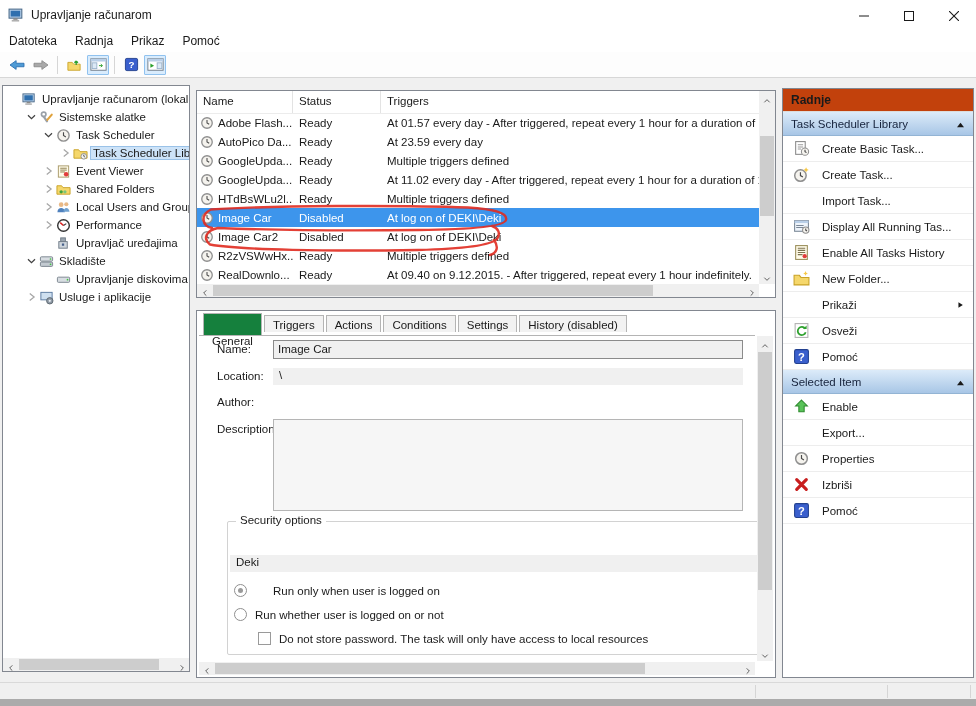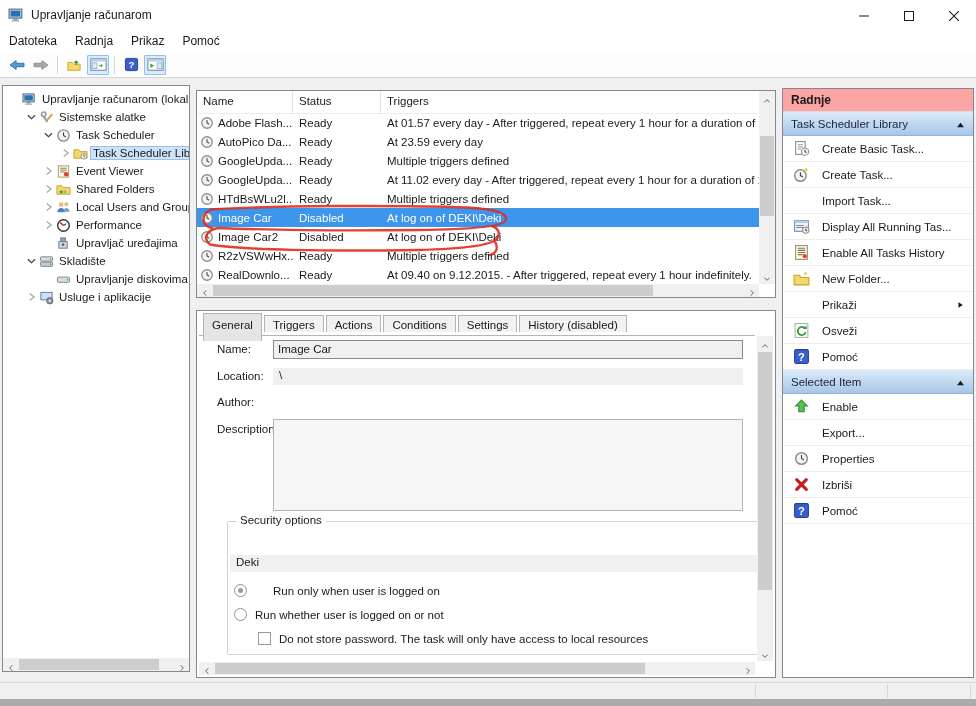--- a/index.html
+++ b/index.html
@@ -54,36 +54,36 @@
   .sb-btn{position:absolute;display:flex;align-items:center;justify-content:center;background:#f0f0f0;}
   .sb-v .sb-btn{width:16px;height:15px;left:0;}
   .sb-h .sb-btn{height:13px;width:15px;top:0;}
   .sb-thumb{position:absolute;background:#cdcdcd;}
   .sb-v .sb-thumb{left:1px;width:14px;}
   .sb-h .sb-thumb{top:1px;height:11px;}
 
   
   .tabstrip{position:absolute;left:2px;top:4px;right:20px;height:21px;display:flex;padding-left:4px;border-bottom:1px solid #b4b4b4;box-sizing:border-box;}
   .tab{border:1px solid #b4b4b4;border-bottom:none;background:#f2f2f2;padding:3px 8px 0;margin-right:2px;height:17px;box-sizing:border-box;white-space:nowrap;}
-  .tab.active{background:#e5e5e5;height:28px;margin-top:-2px;padding-top:5px;position:relative;z-index:2;}
+  .tab.active{background:#15803d;height:16px;margin-top:-2px;padding-top:21px;position:relative;z-index:2;}
   .fld-label{position:absolute;left:20px;}
   .name-box{position:absolute;left:76px;top:29px;width:470px;height:19px;background:#f0f0f0;border:1px solid #8b8b8b;box-sizing:border-box;padding:2px 4px;}
   .loc-strip{position:absolute;left:76px;top:57px;width:470px;height:17px;background:#f0f0f0;padding:1px 6px;box-sizing:border-box;}
   .desc-box{position:absolute;left:76px;top:108px;width:470px;height:92px;background:#f6f6f6;border:1px solid #b5b5b5;box-sizing:border-box;}
   .groupbox{position:absolute;left:30px;top:210px;width:536px;height:132px;border:1px solid #d2d2d2;border-radius:2px;}
   .group-legend{position:absolute;top:-8px;left:8px;background:#fff;padding:0 4px;}
   .sec-line{position:absolute;left:6px;top:16px;}
   .acct-strip{position:absolute;left:2px;top:33px;right:4px;height:17px;background:#f0f0f0;padding:1px 6px;box-sizing:border-box;}
   .opt{position:absolute;display:flex;align-items:center;}
   .radio{width:13px;height:13px;border:1px solid #8f8f8f;border-radius:50%;background:#fff;margin-right:8px;box-sizing:border-box;position:relative;flex:0 0 13px;}
   .radio.checked::after{content:"";position:absolute;left:3px;top:3px;width:5px;height:5px;border-radius:50%;background:#9a9a9a;}
   .checkbox{width:13px;height:13px;border:1px solid #9a9a9a;background:#fff;margin-right:8px;box-sizing:border-box;flex:0 0 13px;}
 
   
-  .act-title{height:22px;line-height:22px;font-weight:bold;padding-left:8px;background:#fca5a5;border-bottom:1px solid #dcdcdc;font-size:12px;}
+  .act-title{height:22px;line-height:22px;font-weight:bold;padding-left:8px;background:#c2410c;border-bottom:1px solid #dcdcdc;font-size:12px;}
   .act-header{height:23px;display:flex;align-items:center;justify-content:space-between;padding:0 8px;
     background:linear-gradient(#dcebf9,#a8c6e6);color:#16233c;border-bottom:1px solid #93b4d4;}
   .act-item{height:25px;display:flex;align-items:center;padding-left:10px;border-bottom:1px solid #ededed;position:relative;}
   .act-ic{width:17px;height:17px;flex:0 0 17px;}
   .act-label{margin-left:12px;white-space:nowrap;}
   .act-sub{position:absolute;right:8px;width:10px;height:10px;}
 
   
   .statusbar{position:absolute;left:0;top:682px;width:976px;height:17px;background:#f0f0f0;border-top:1px solid #d9d9d9;box-sizing:border-box;}
   .status-div{position:absolute;top:2px;width:1px;height:13px;background:#d5d5d5;}

